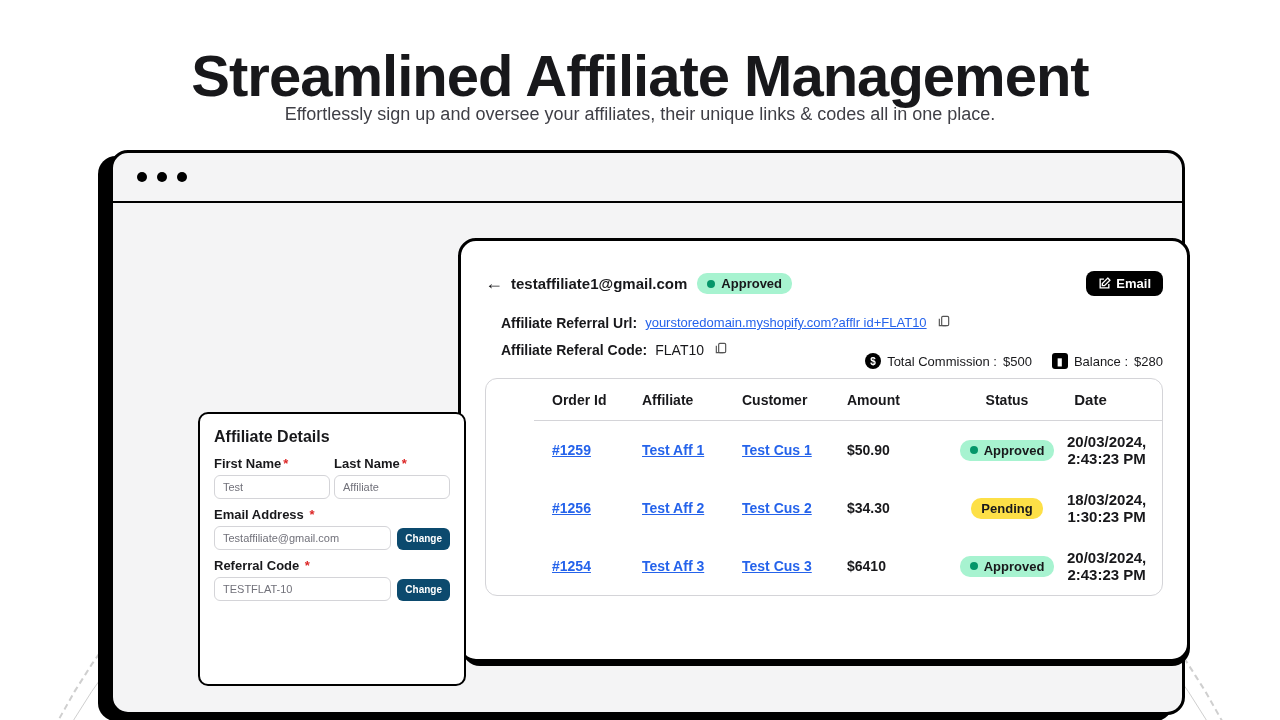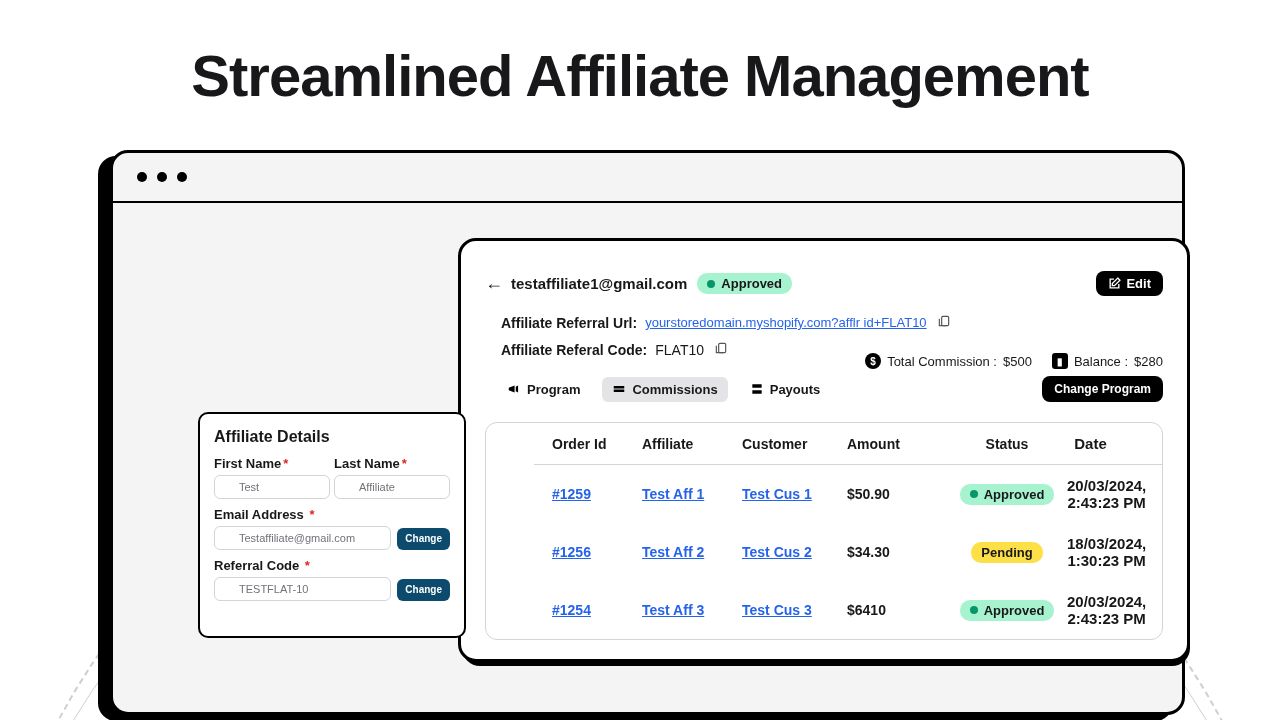--- a/index.html
+++ b/index.html
@@ -65,39 +65,40 @@
   .table { margin-top:20px; border:1px solid var(--gray300); border-radius:12px; overflow:hidden;padding-left:48px; }
   .trow { display:grid; grid-template-columns: 90px 100px 105px 100px 120px 1fr; align-items:center; padding:12px 18px; font-size:14px; }
   .thead { border-bottom:1px solid var(--gray300); font-weight:600; font-size:14px; }
   .tcell-link { color:var(--link); text-decoration:underline; font-weight:600; cursor:pointer; }
   .tdate { text-align:center; font-size:15px; font-weight:700; }
   .tamt { font-weight:700; }
   .tstatus { text-align:center; }
 
   
   .details-shadow { position:absolute; left:202px; top:416px; width:262px; height:222px; background:#000; border-radius:10px; }
-  .details { position:absolute; left:198px; top:412px; width:268px; height:226px; background:#fff; border:2px solid #000; border-radius:10px; padding:14px; }
+  .details { position:absolute; left:198px; top:412px; width:268px; height:274px; background:#fff; border:2px solid #000; border-radius:10px; padding:14px; }
   .details h3 { margin:0 0 10px 0; font-size:16px; font-weight:800; }
   .drow { display:flex; gap:4px; margin-bottom:8px; }
   .dcol { flex:1; }
   .dlabel { font-size:13px; font-weight:600; margin-bottom:4px; }
   .req { color:#dc2626; margin-left:2px; }
-  .dinput { width:100%; font-size:11px; color:#71717a; padding:5px 24px; border:1px solid var(--gray300); border-radius:6px; background:#fff; }
+  .dinput { width:100%; font-size:11px; color:#71717a; padding:5px 8px; border:1px solid var(--gray300); border-radius:6px; background:#fff; }
   .drow-full { display:flex; gap:6px; align-items:flex-end; margin-bottom:8px; }
   .drow-full .grow { flex:1; }
   .dbtn { background:#0c4a6e; color:#fff; font-size:10px; font-weight:700; padding:6px 8px; border-radius:6px; cursor:pointer; line-height:1; }
 </style>
 </head>
 <body>
 
 <div class="canvas">
   <div class="arc"></div>
   <div class="arc-solid"></div>
 
   <div class="hero-title">Streamlined Affiliate Management</div>
+  <div class="hero-sub">Effortlessly sign up and oversee your affiliates, their unique links &amp; codes all in one place.</div>
 
   <div class="browser-shadow"></div>
   <div class="browser">
     <div class="browser-chrome">
       <span class="dot"></span>
         <span class="dot"></span>
         <span class="dot"></span>
     </div>
   </div>
 
@@ -108,21 +109,21 @@
       <span class="email">testaffiliate1@gmail.com</span>
       <span class="badge green" style="margin-left:10px;">
         <span class="bdot"></span>
           <span>Approved</span>
       </span>
       <span class="edit-btn">
         <svg width="13" height="13" viewBox="0 0 24 24" fill="none" stroke="#fff" stroke-width="2.5">
             <path d="M11 4H4v16h16v-7"></path>
             <path d="M18 2l4 4-10 10H8v-4L18 2z"></path>
           </svg>
-        <span>Edit</span>
+        <span>Email</span>
       </span>
     </div>
 
     <div class="meta-block">
       <div class="meta-row">
         <span class="meta-label">Affiliate Referral Url:</span>
         <a class="meta-link">yourstoredomain.myshopify.com?afflr id+FLAT10</a>
         <span class="clip">
           <svg width="14" height="14" viewBox="0 0 24 24" fill="none" stroke="#555" stroke-width="2">
               <rect x="8" y="4" width="12" height="16" rx="2"></rect>
@@ -148,41 +149,20 @@
         <span>Total Commission :</span>
         <span>$500</span>
       </div>
       <div class="tot-item">
         <span class="ticon wallet">▮</span>
         <span>Balance :</span>
         <span>$280</span>
       </div>
     </div>
 
-    <div class="tabs">
-      <span class="tab">
-        <svg class="ticon-sm" viewBox="0 0 24 24" fill="#000">
-            <path d="M3 10v4l10 4V6L3 10zm12-2v8l4 2V6l-4 2z"></path>
-          </svg>
-        <span>Program</span>
-      </span>
-      <span class="tab active">
-        <svg class="ticon-sm" viewBox="0 0 24 24" fill="#000">
-            <path d="M3 7h18v4H3zM3 13h18v4H3z"></path>
-          </svg>
-        <span>Commissions</span>
-      </span>
-      <span class="tab">
-        <svg class="ticon-sm" viewBox="0 0 24 24" fill="#000">
-            <path d="M4 4h16v6H4zM4 14h16v6H4z"></path>
-          </svg>
-        <span>Payouts</span>
-      </span>
-      <span class="change-prog">Change Program</span>
-    </div>
 
     <div class="table">
       <div class="trow thead">
         <span>Order Id</span>
         <span>Affiliate</span>
         <span>Customer</span>
         <span>Amount</span>
         <span class="tstatus">Status</span>
         <span class="tdate" style="padding-right:30px;">Date</span>
       </div>

